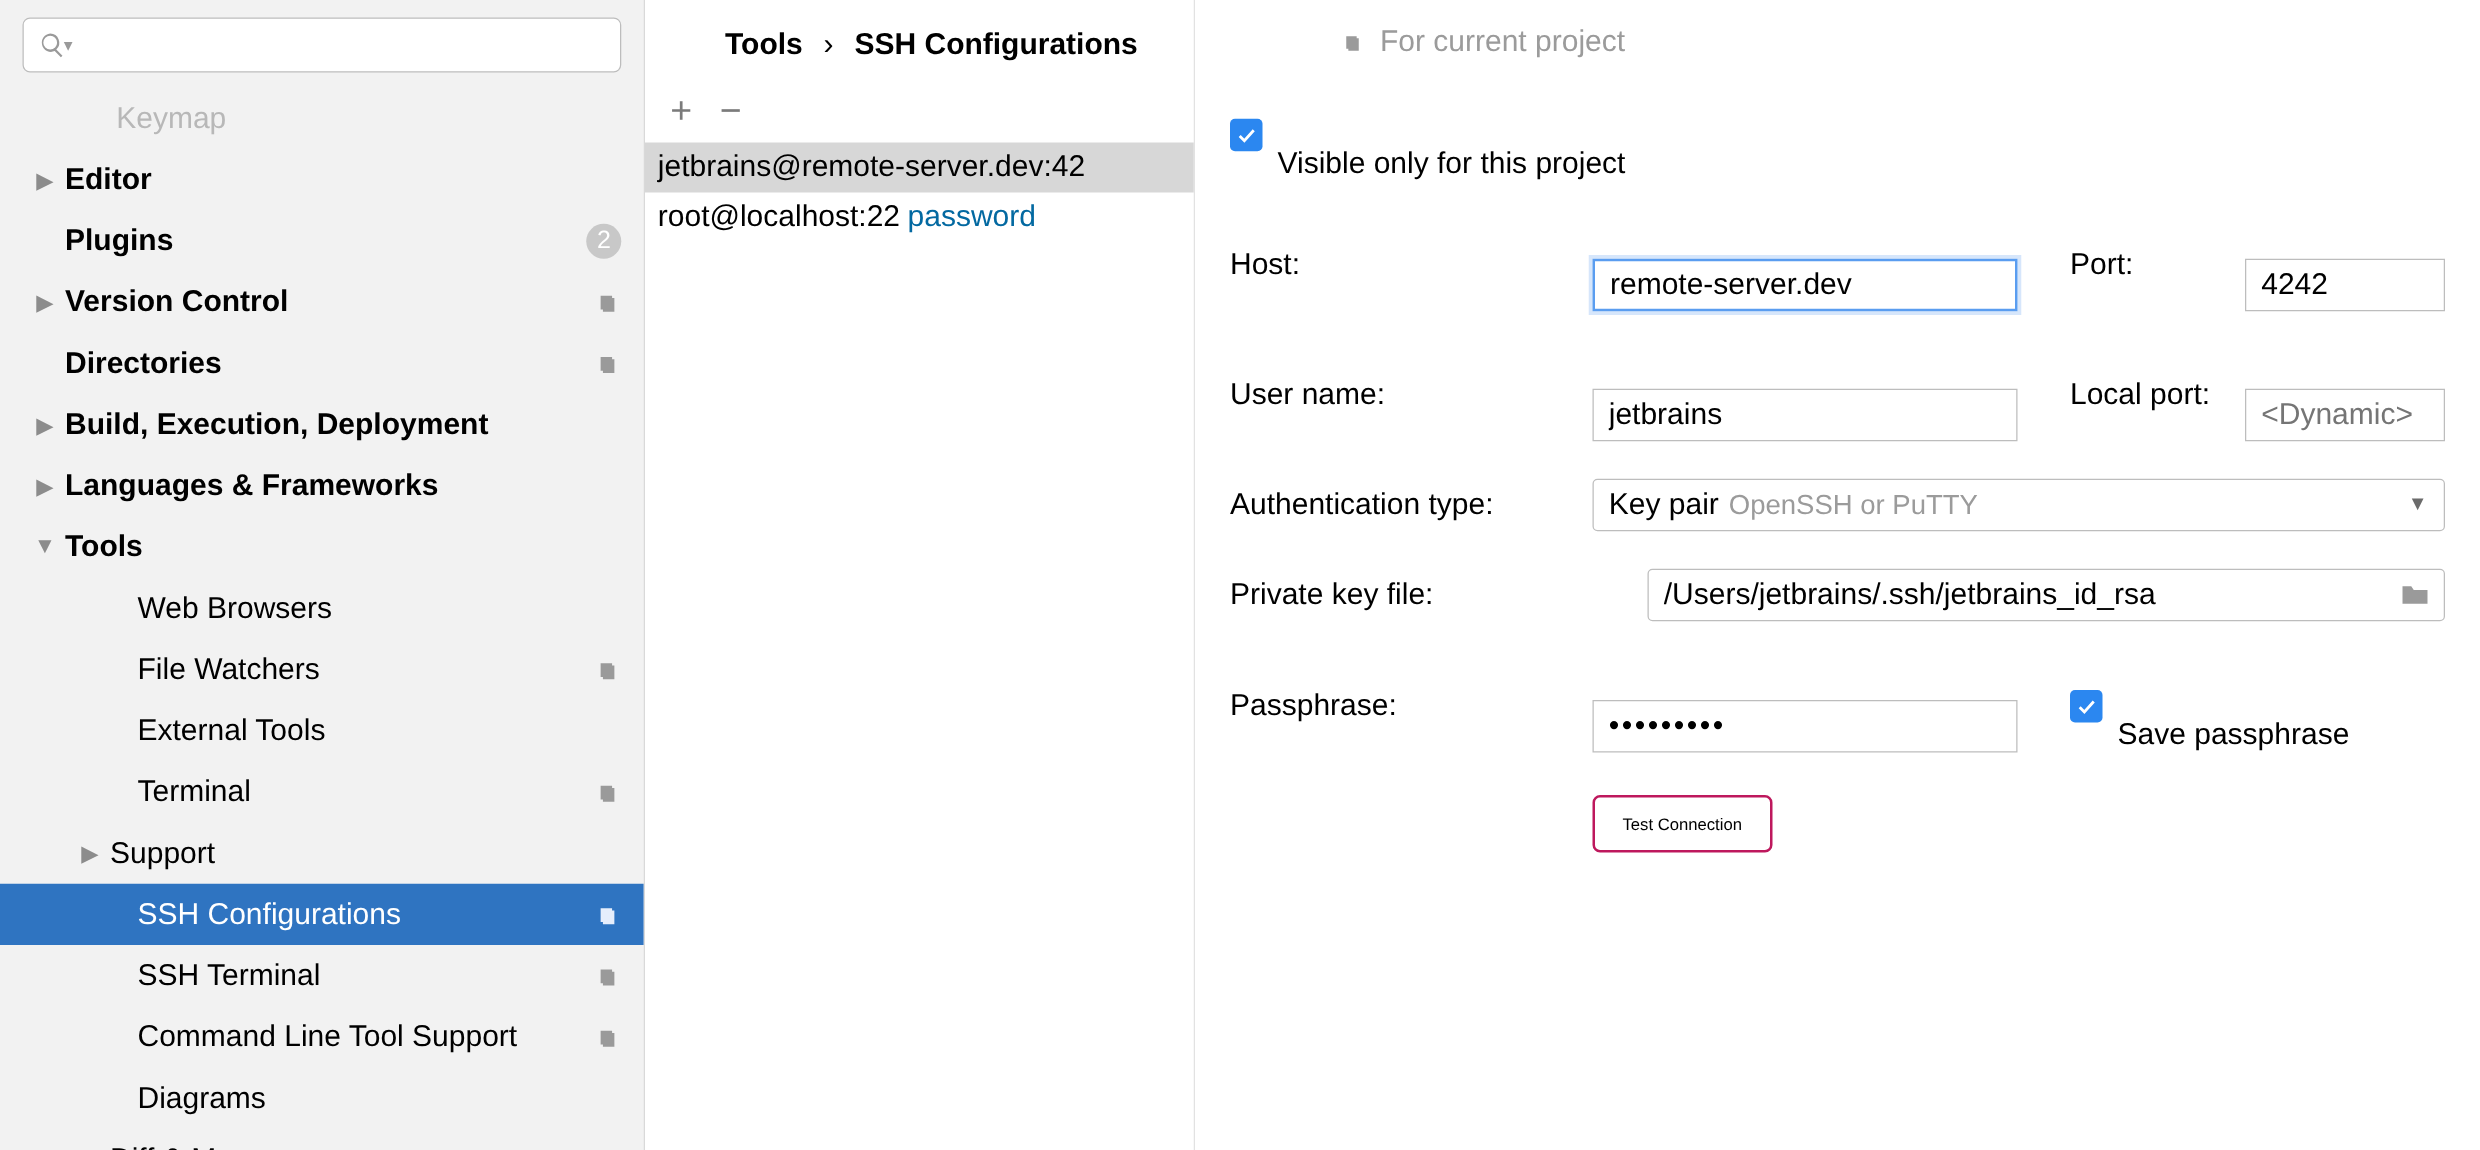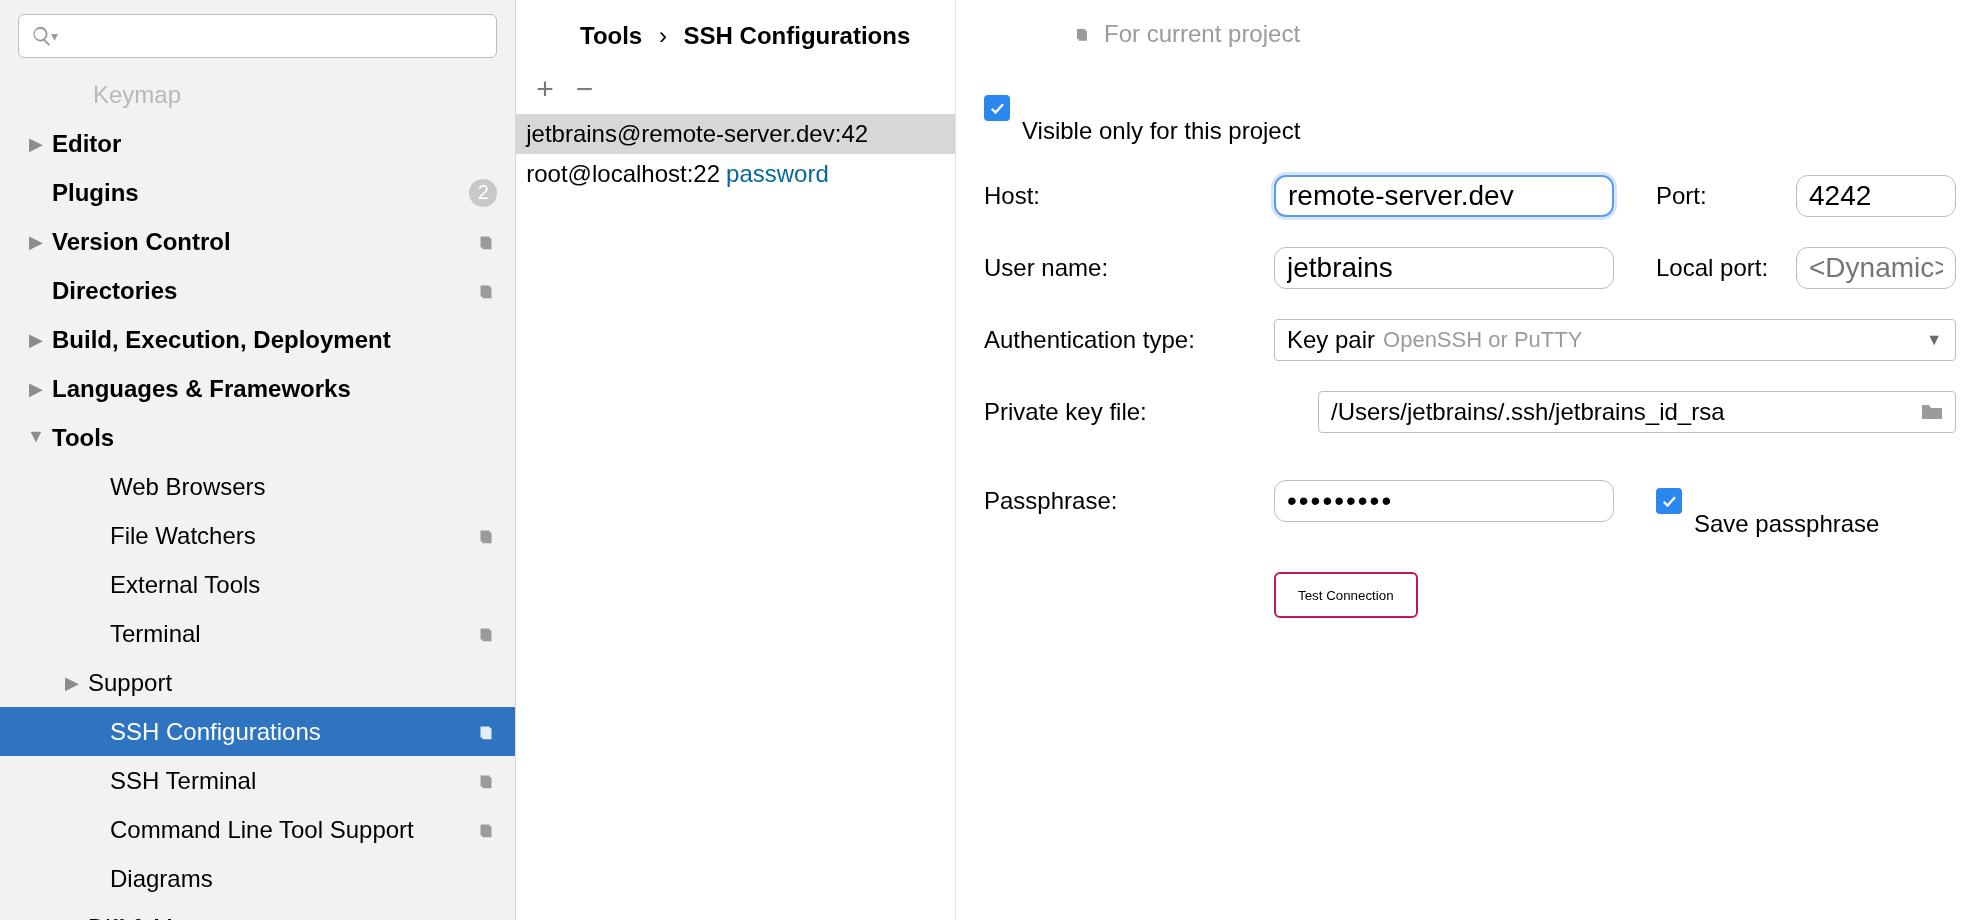--- a/index.html
+++ b/index.html
@@ -98,23 +98,23 @@
     gap: 12px;
     color: #9b9b9b;
     margin-bottom: 30px;
   }
   .scope-row svg { width: 20px; height: 20px; fill: #9b9b9b; }
   .form { display: grid; row-gap: 30px; }
   .row { display: flex; align-items: center; }
   .row .lab { width: 290px; color: #000; }
   .row .field { height: 42px; }
   input[type=text].field, .field.select, .field.pwd {
-    border: 1px solid #bdbdbd; border-radius: 12px;
+    border: 1px solid #bdbdbd; border-radius: 0;
     background: #fff; padding: 0 12px;
-    font-size: 28px; font-family: inherit;
+    font-size: 24px; font-family: inherit; margin-top: 32px;
   }
   .host-field {
     width: 340px;
     border: 2px solid #5a9df0 !important;
     box-shadow: 0 0 0 3px rgba(90,157,240,0.25);
   }
   .port-field { width: 160px; }
   .user-field { width: 340px; }
   .local-port {
     width: 160px; color: #9b9b9b;

